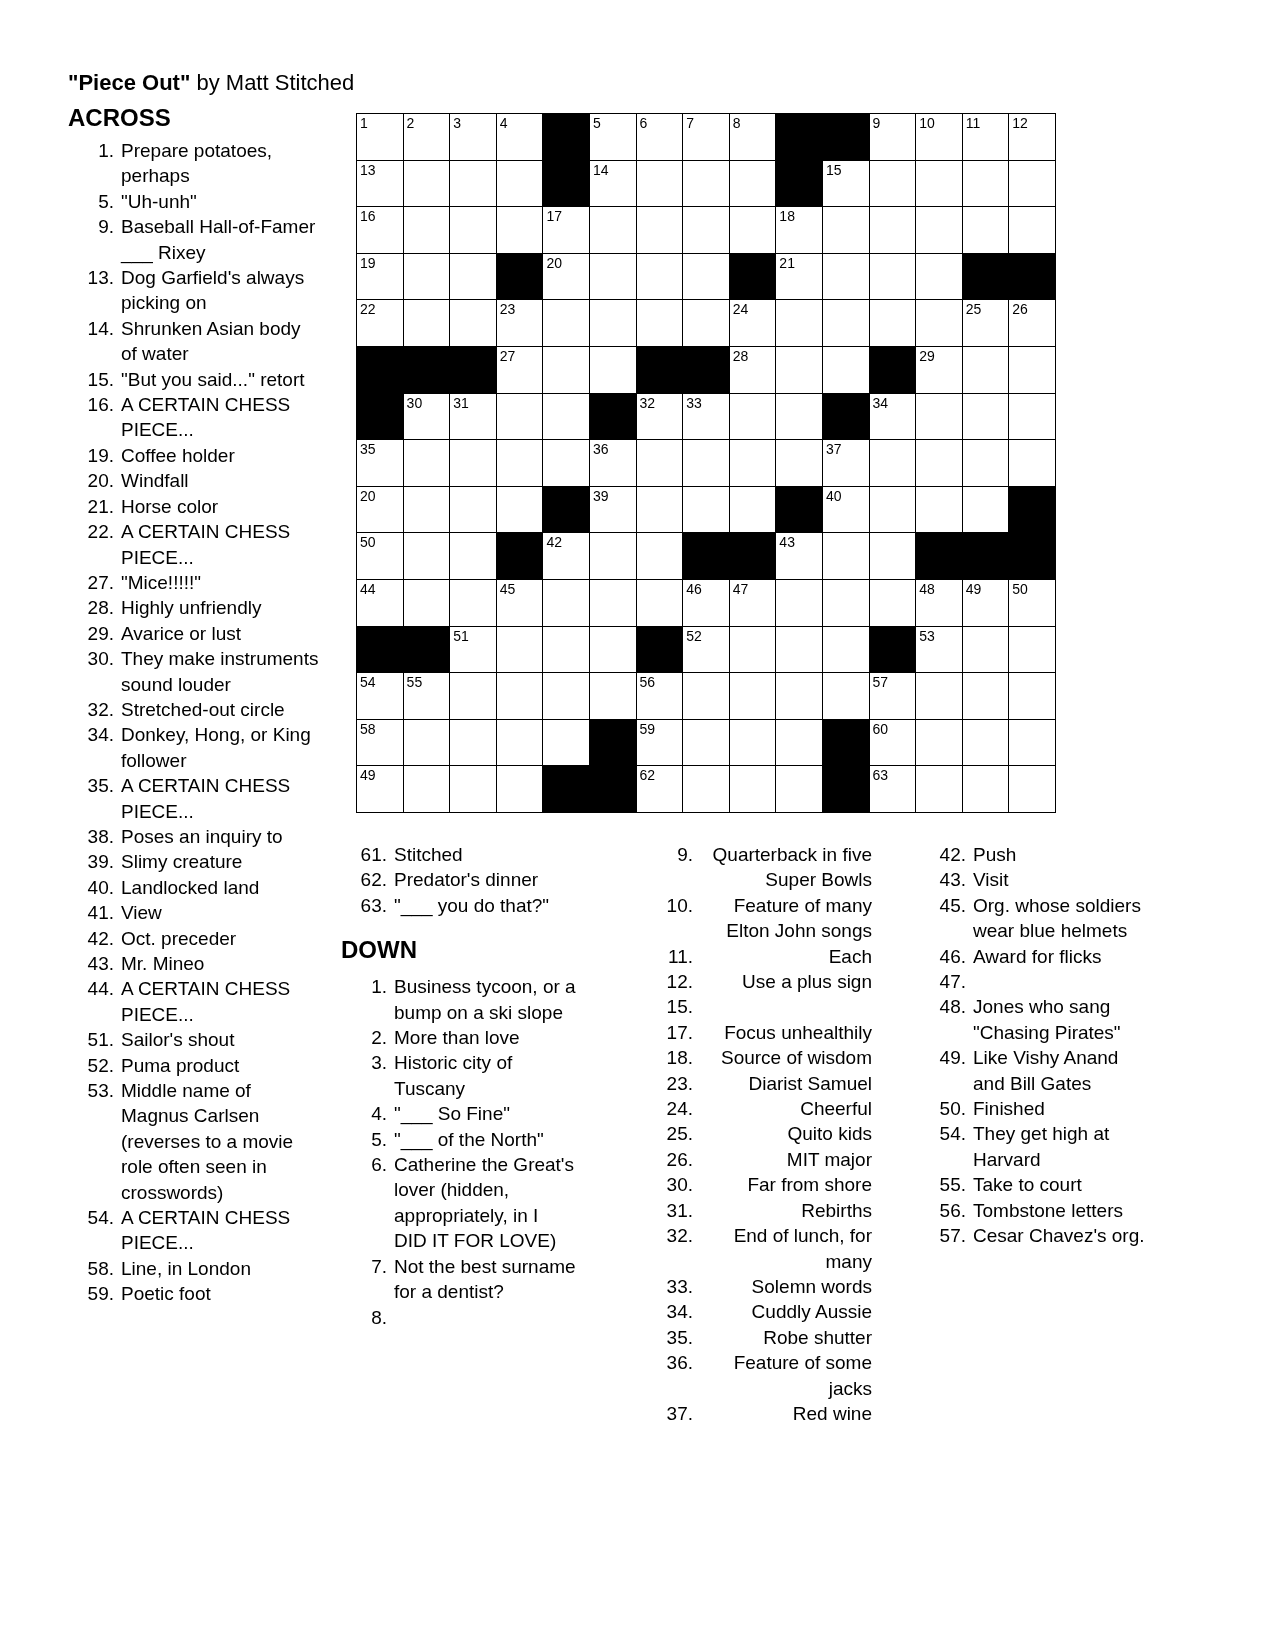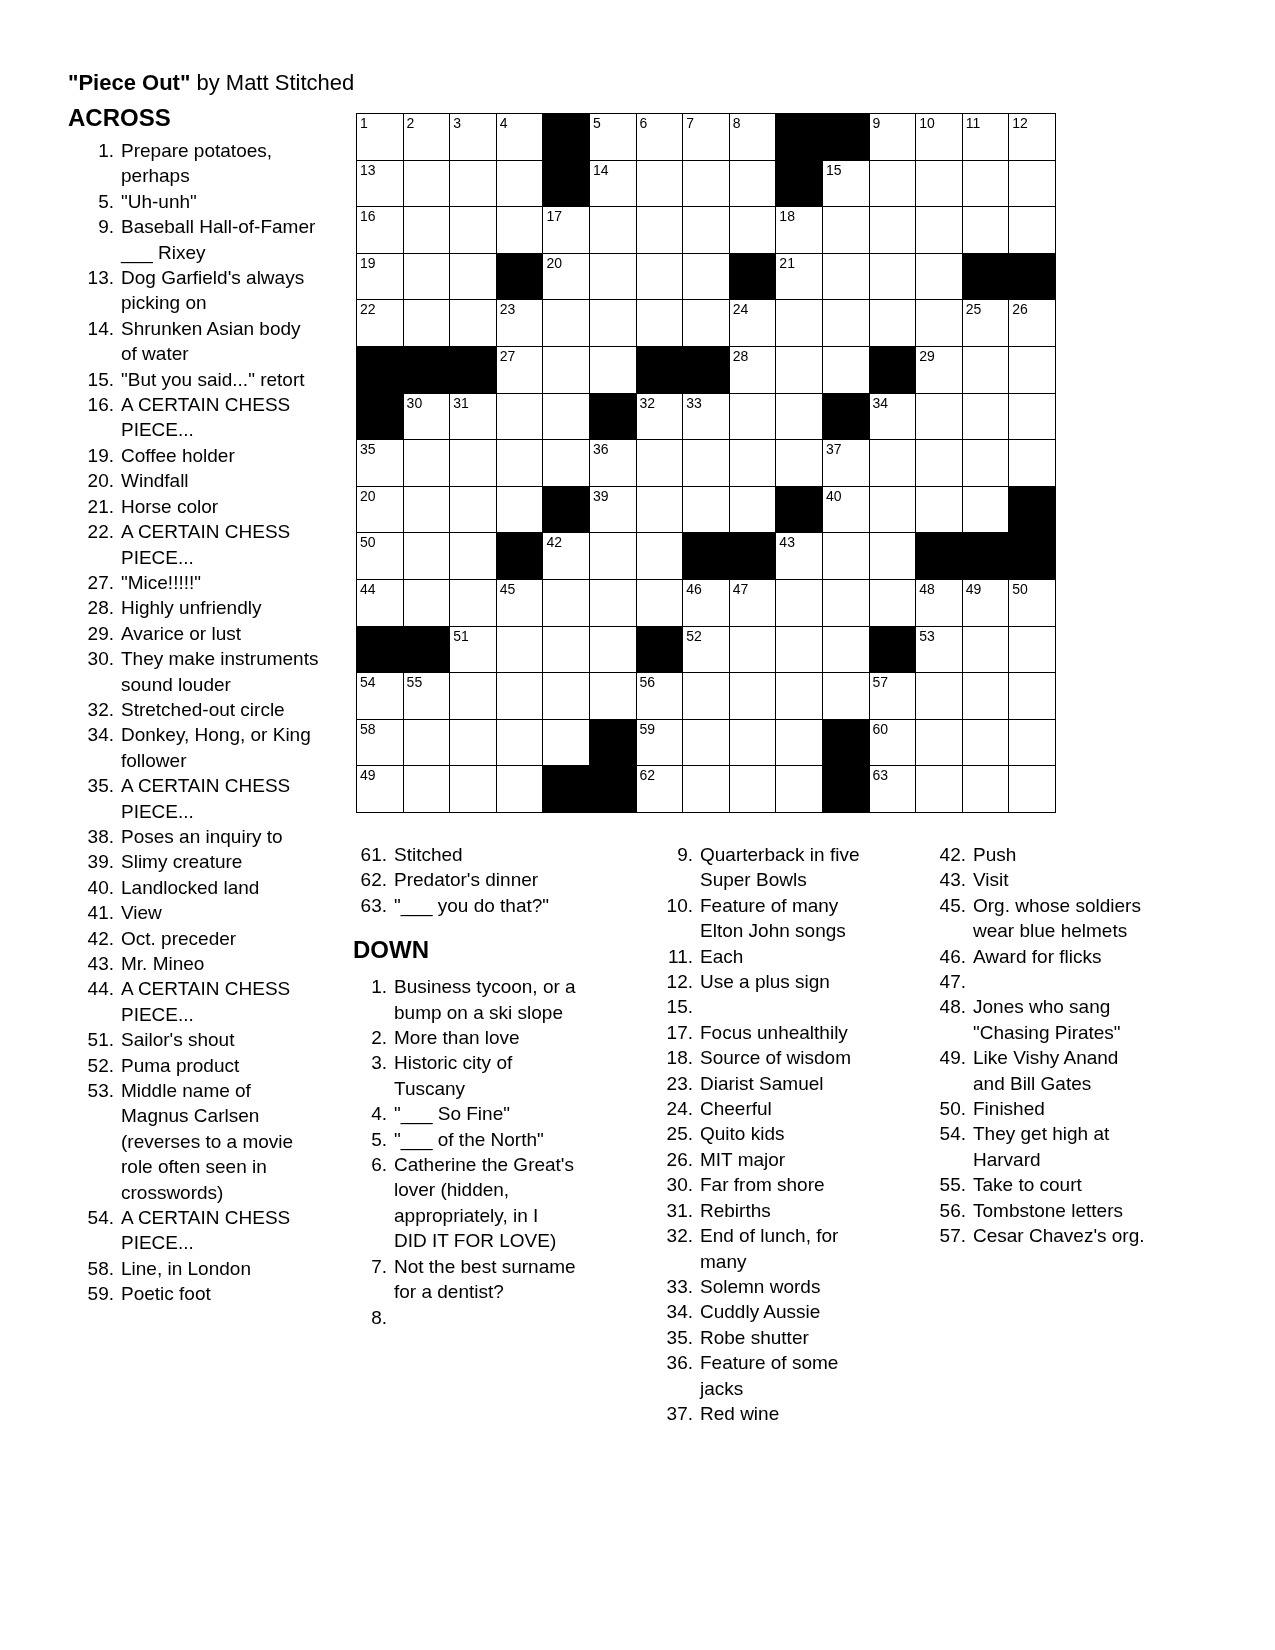--- a/index.html
+++ b/index.html
@@ -28,25 +28,25 @@
     border-top: 1.5px solid #000; border-left: 1.5px solid #000;
   }
   .cell { position: relative; background: #fff; border-right: 1.5px solid #000; border-bottom: 1.5px solid #000; }
   .cell.black { background: #000; }
   .cell .num { position: absolute; top: 1px; left: 3px; font-size: 14px; line-height: 16px; }
 
   .bottom-col { position: absolute; top: 842px; }
   #bottom-col1 { left: 335px; width: 260px; }
   #bottom-col1 .cnum { width: 52px; }
   #bottom-col1 .ctext { width: 182px; }
-  #bottom-col1 .heading { margin: 18px 0 10px 18px; }
+  #bottom-col1 .heading { margin: 18px 0 10px 6px; }
 
   #down-col2 { left: 641px; width: 240px; }
   #down-col2 .cnum { width: 52px; }
-  #down-col2 .ctext { width: 172px; }
+  #down-col2 .ctext { width: 172px; text-align: right; }
 
   #down-col3 { left: 914px; width: 245px; }
   #down-col3 .cnum { width: 52px; }
   #down-col3 .ctext { width: 182px; }
 </style>
 </head>
 <body>
 
 <div class="page">
 

